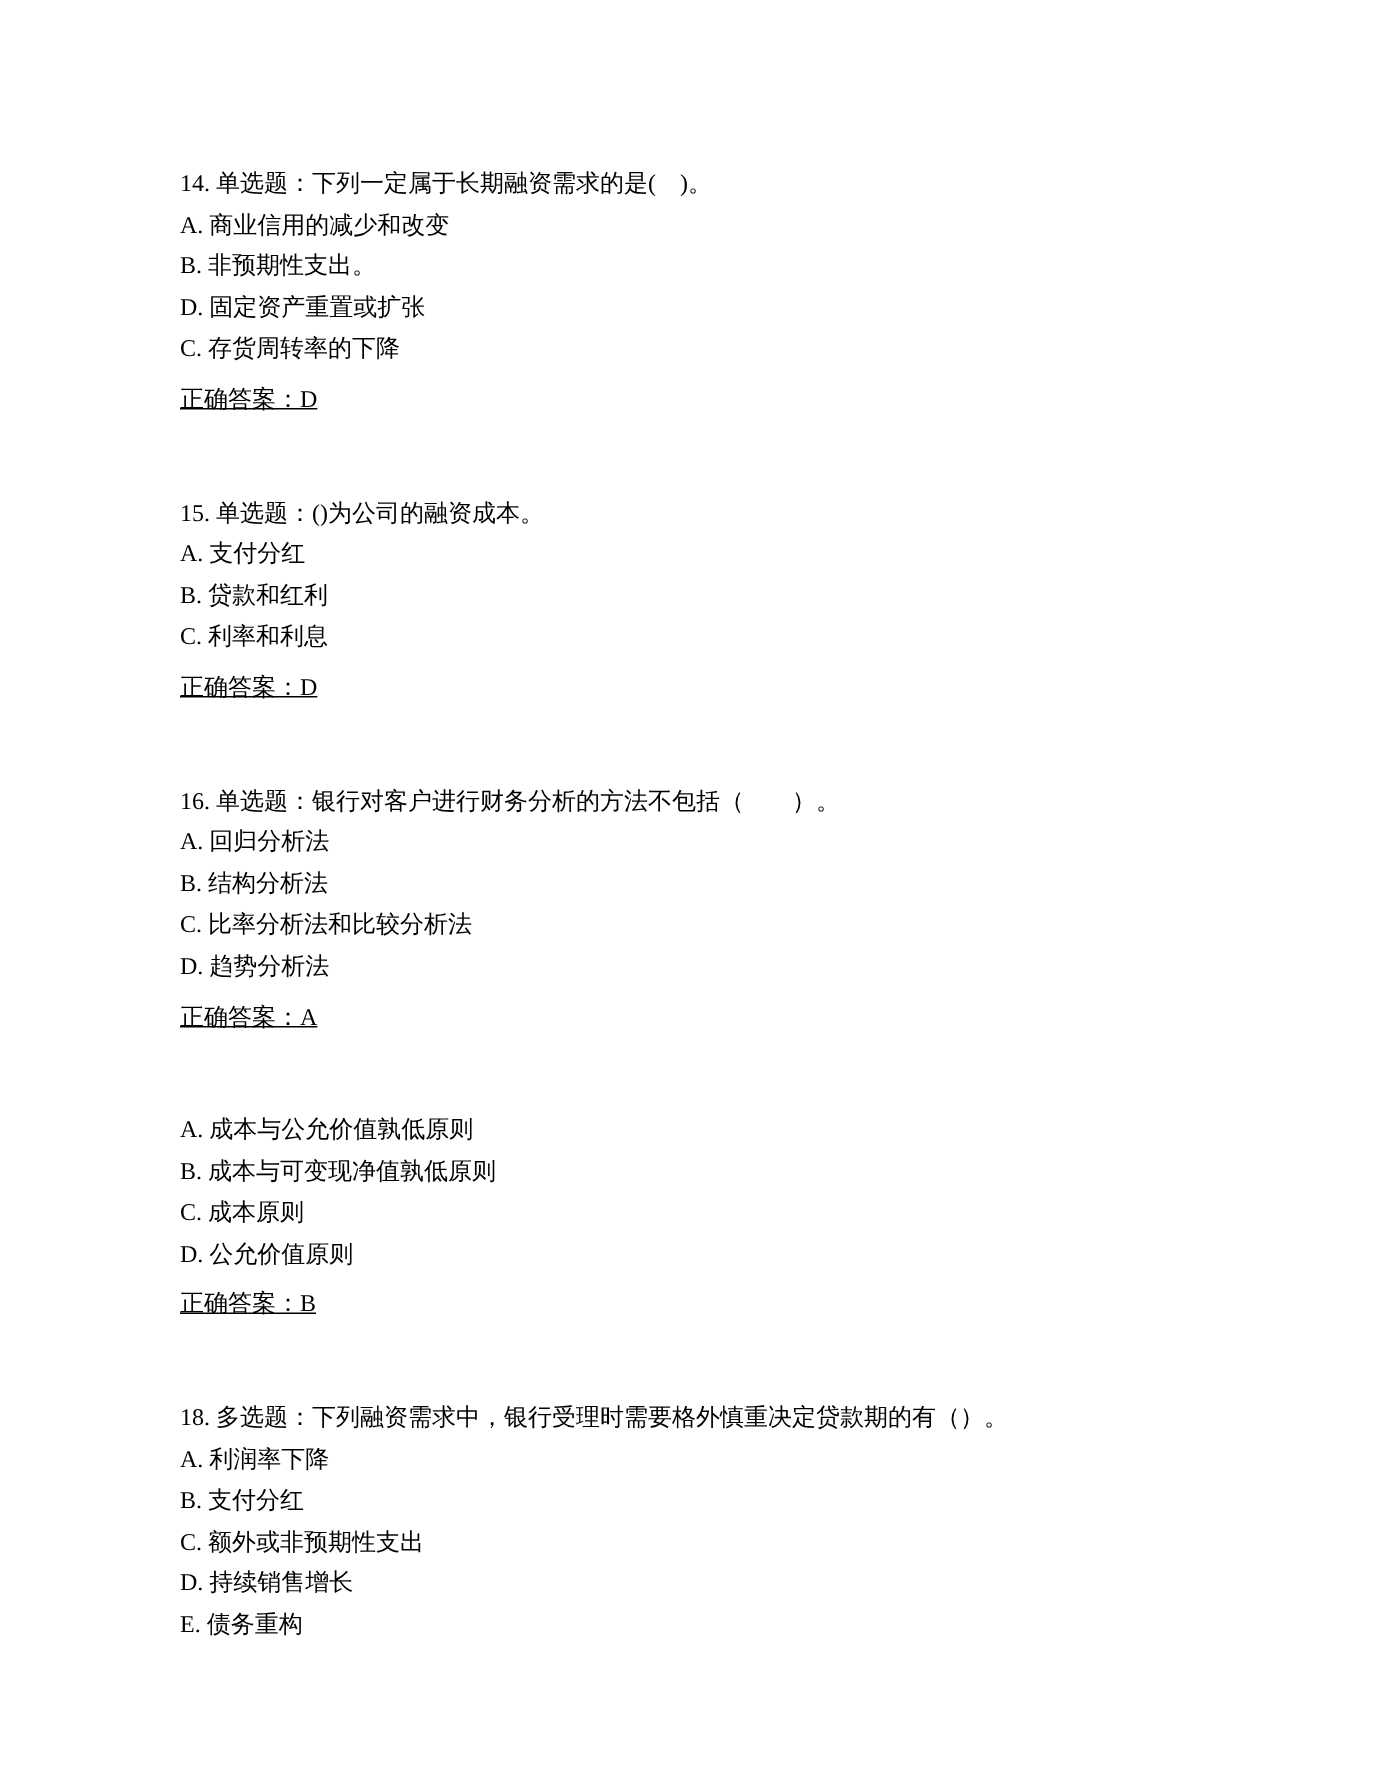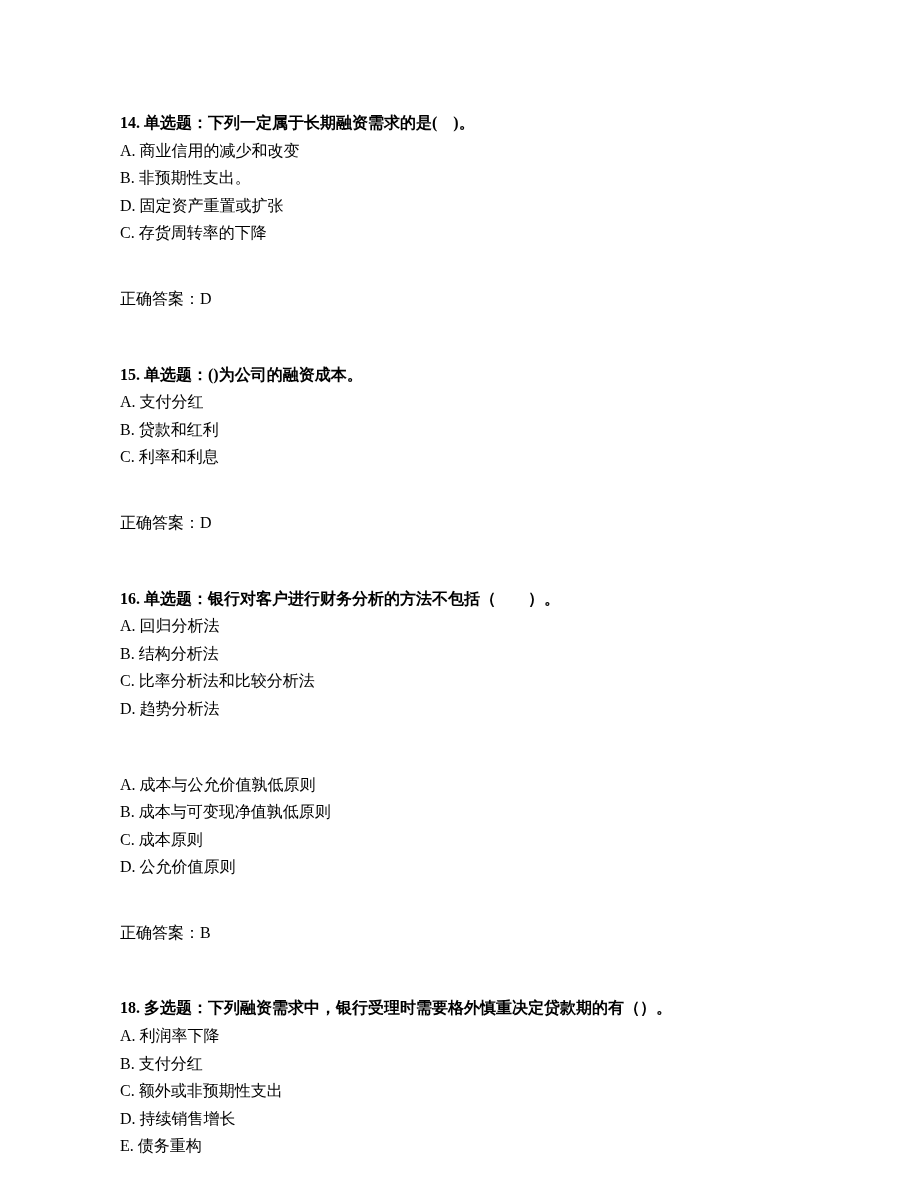--- a/index.html
+++ b/index.html
@@ -15,27 +15,27 @@
       font-size: 16px;
       color: #000000;
       padding: 110px 120px 50px 120px;
       line-height: 1.6;
     }
     .question-block {
       margin-bottom: 50px;
     }
     .question-stem {
       margin-bottom: 2px;
-      font-weight: bold;
     }
     .option {
       margin-bottom: 2px;
     }
     .answer {
-      margin-top: 40px;
+      margin-top: 8px;
+      text-decoration: underline;
     }
   </style>
 </head>
 <body>
 
 <div class="question-block">
   <div class="question-stem">
     <span>14.</span>
     <span>单选题：</span><span>下列一定属于长期融资需求的是(　)。</span>
   </div>
@@ -63,20 +63,23 @@
 
 <div class="question-block">
   <div class="question-stem">
     <span>16.</span>
     <span>单选题：</span><span>银行对客户进行财务分析的方法不包括（　　）。</span>
   </div>
   <div class="option">A. 回归分析法</div>
   <div class="option">B. 结构分析法</div>
   <div class="option">C. 比率分析法和比较分析法</div>
   <div class="option">D. 趋势分析法</div>
+  <div class="answer">
+    <span>正确答案：</span><span>A</span>
+  </div>
 </div>
 
 <div class="question-block">
   <div class="option">A. 成本与公允价值孰低原则</div>
   <div class="option">B. 成本与可变现净值孰低原则</div>
   <div class="option">C. 成本原则</div>
   <div class="option">D. 公允价值原则</div>
   <div class="answer">
     <span>正确答案：</span><span>B</span>
   </div>

